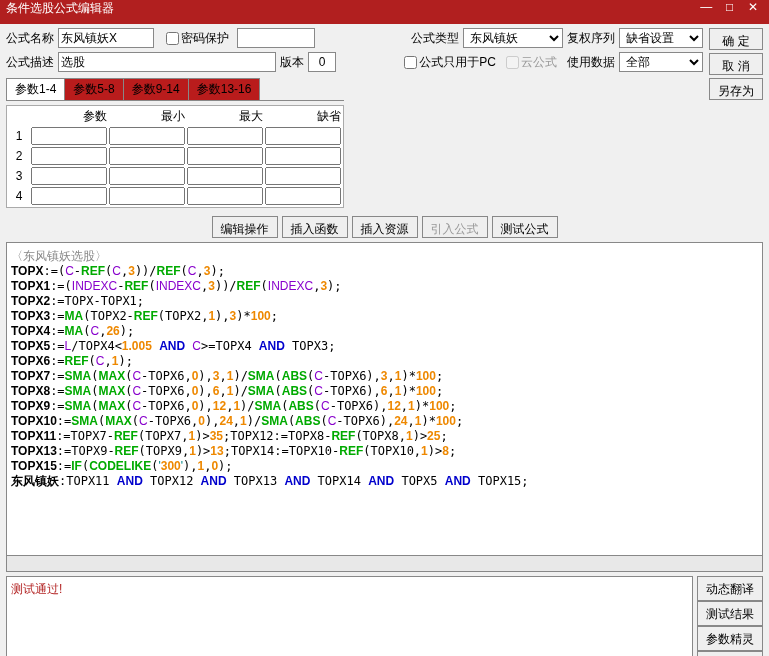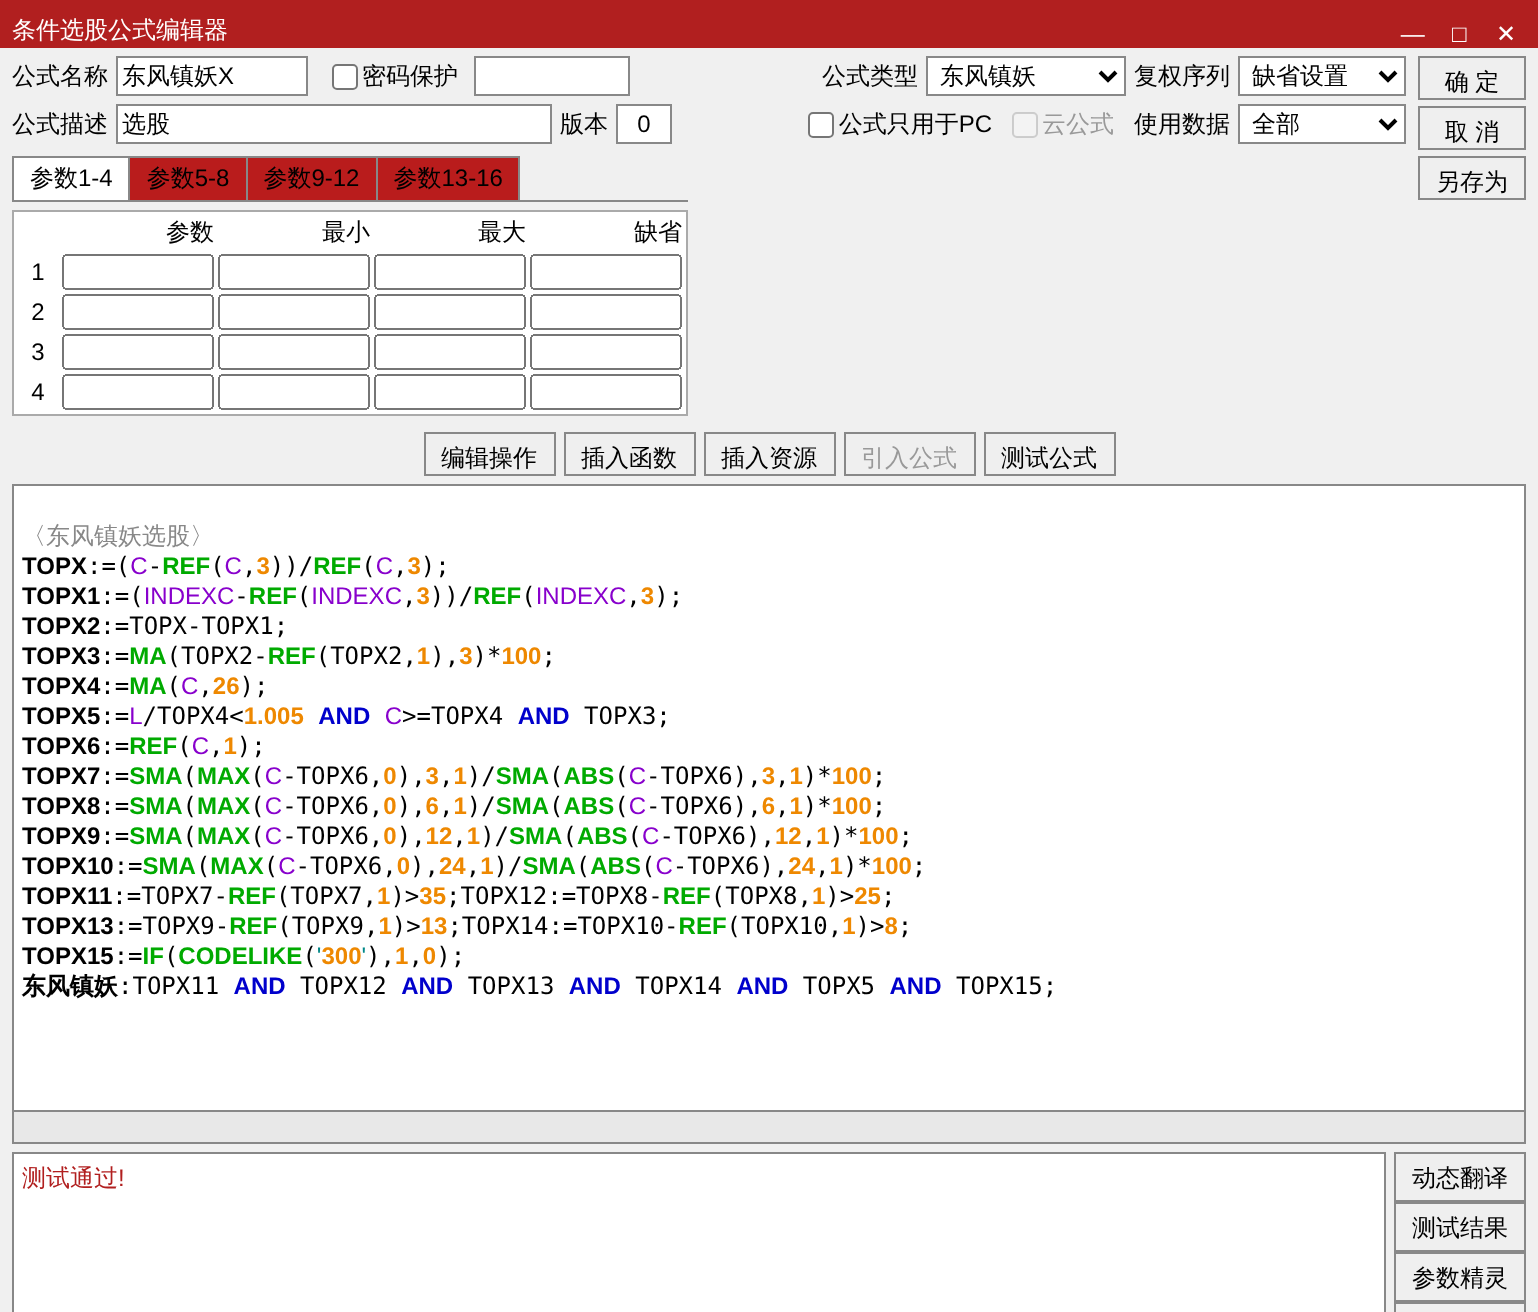--- a/index.html
+++ b/index.html
@@ -1,38 +1,38 @@
 <!DOCTYPE html>
 <html><head>
 <meta charset="utf-8">
 <style>
 *{box-sizing:border-box;margin:0;padding:0;font-family:"SimSun","Microsoft YaHei",sans-serif;font-size:12px}
 body{background:#f0f0f0;width:769px;height:656px;overflow:hidden}
-.titlebar{background:#b11f1f;color:#fff;height:24px;display:flex;align-items:flex-end;padding:0 6px;justify-content:space-between}
+.titlebar{background:#b11f1f;color:#fff;height:24px;display:flex;align-items:flex-start;padding:0 6px;justify-content:space-between}
 .titlebar .ctrls span{display:inline-block;width:20px;text-align:center;cursor:pointer}
 .toprow{display:flex;align-items:center;padding:4px 6px 2px;gap:4px}
 .toprow2{display:flex;align-items:center;padding:2px 6px 4px;gap:4px}
 .lbl{white-space:nowrap}
 input[type=text],select{border:1px solid #888;height:20px;padding:1px 2px;background:#fff}
 input[type=checkbox]{vertical-align:middle;margin-right:2px}
 .btn{border:1px solid #888;background:#efefef;height:22px;min-width:48px;padding:4px 8px;cursor:pointer;white-space:nowrap}
 .btn[disabled]{color:#999}
 .sidebtns{position:absolute;right:6px;top:28px;display:flex;flex-direction:column;gap:3px}
 .tabs{display:flex;border-bottom:1px solid #888;margin:2px 6px 0}
 .tab{border:1px solid #888;border-bottom:none;padding:2px 8px;background:#b91c1c;margin-right:-1px;cursor:pointer}
 .tab.active{background:#fff}
 .paramgrid{margin:4px 6px;border:1px solid #aaa;background:#fff;padding:2px}
 .paramgrid .hdr{display:grid;grid-template-columns:20px 1fr 1fr 1fr 1fr;font-size:11px;text-align:right}
 .paramgrid .row{display:grid;grid-template-columns:20px 1fr 1fr 1fr 1fr;gap:2px;margin-top:2px}
 .paramgrid .row input{width:100%;height:18px}
 .paramgrid .row .n{text-align:center;line-height:18px}
 .midrow{display:flex;justify-content:center;gap:4px;padding:4px 6px}
 .tagrow{position:absolute;left:360px;top:88px}
 .tagrow select{width:60px}
-.code{margin:0 6px;height:314px;border:1px solid #888;background:#fff;padding:18px 4px;overflow:auto;font-family:Consolas,monospace;font-size:12px;line-height:15px;white-space:pre}
+.code{margin:0 6px;height:314px;border:1px solid #888;background:#fff;padding:6px 4px;overflow:auto;font-family:Consolas,monospace;font-size:12px;line-height:15px;white-space:pre}
 .hscroll{height:16px;margin:0 6px;border:1px solid #888;border-top:none;background:#e8e8e8}
 .bottom{display:flex;margin:4px 6px 0;height:100px}
 .status{flex:1;border:1px solid #888;background:#fff;padding:4px;color:#b11f1f}
 .rightbtns{display:flex;flex-direction:column;margin-left:4px}
 .rightbtns .btn{height:25px;min-width:56px}
 .c-blk{color:#000}.c-pur{color:#80c}.c-gray{color:#888}.c-teal{color:#088}.fn{color:#0a0;font-weight:bold}.kw{color:#00c;font-weight:bold}.num{color:#e80;font-weight:bold}
 </style>
 </head>
 <body>
 
@@ -75,21 +75,21 @@
   <button class="btn">确 定</button>
   <button class="btn">取 消</button>
   <button class="btn">另存为</button>
 </div>
 
 <div style="display:flex">
   <div style="width:350px">
     <div class="tabs">
       <div class="tab active">参数1-4</div>
       <div class="tab">参数5-8</div>
-      <div class="tab">参数9-12</div>
+      <div class="tab">参数9-14</div>
       <div class="tab">参数13-16</div>
     </div>
     <div class="paramgrid">
       <div class="hdr">
           <span></span>
           <span>参数</span>
           <span>最小</span>
           <span>最大</span>
           <span>缺省</span>
         </div>

